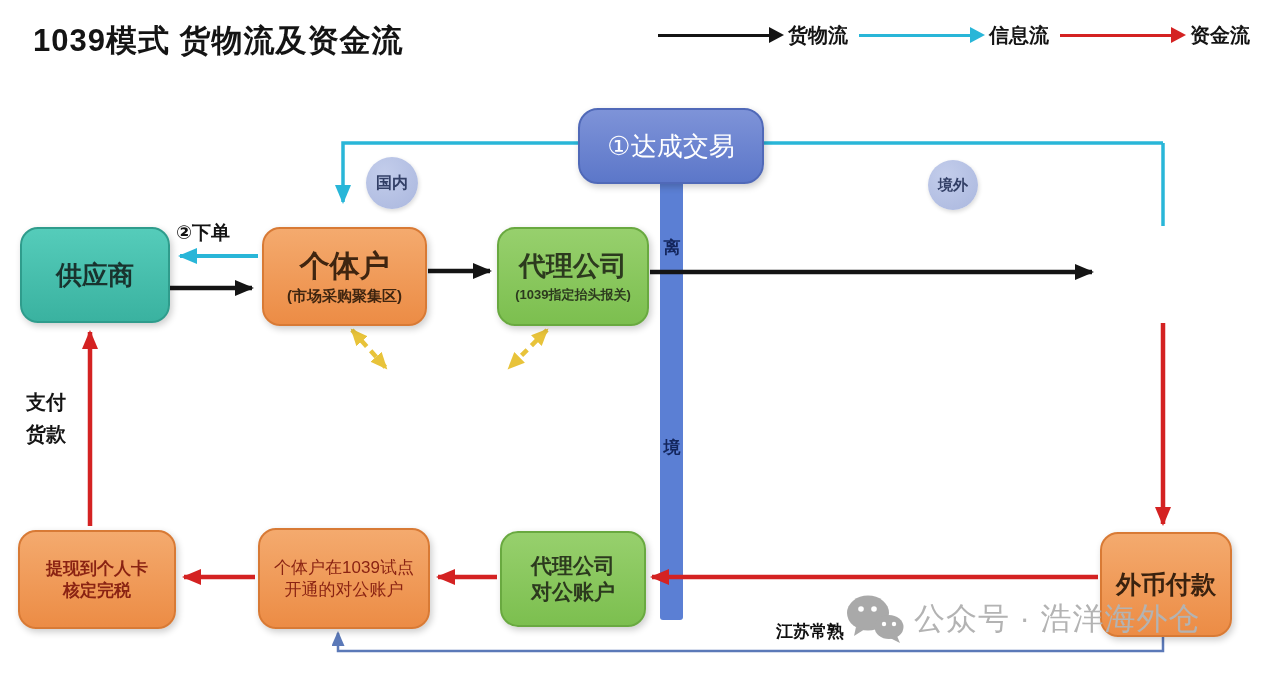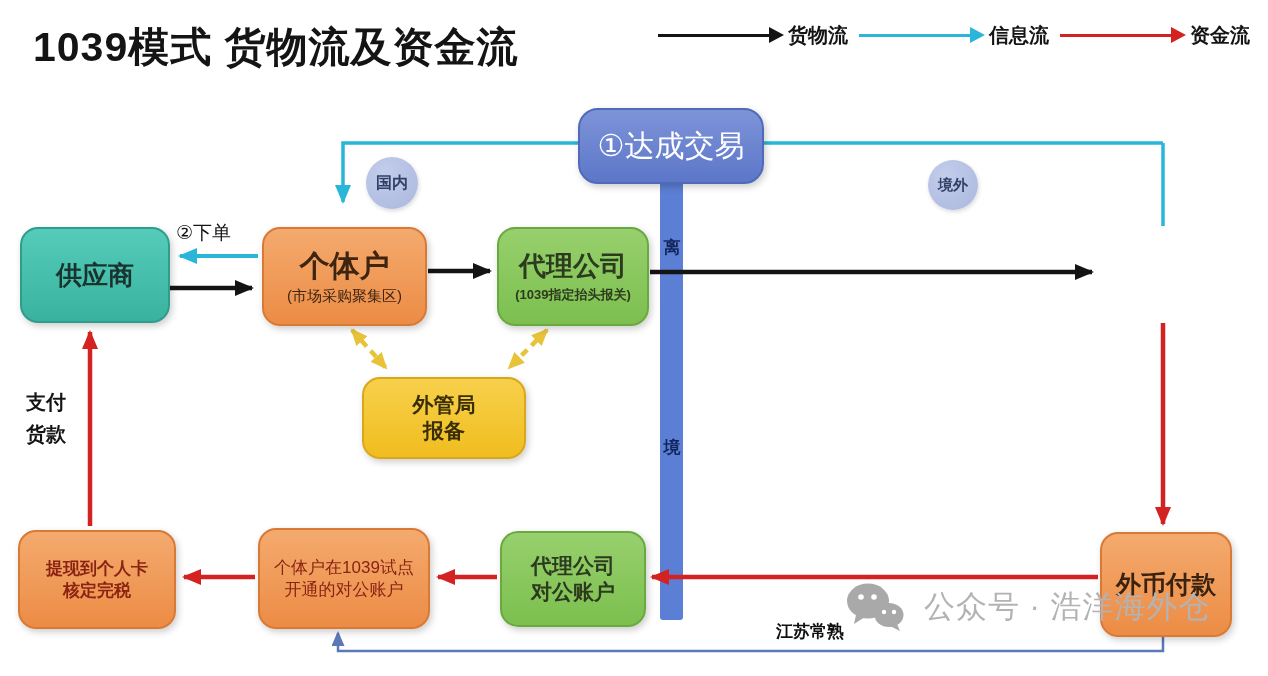--- a/index.html
+++ b/index.html
@@ -1,67 +1,67 @@
 <!DOCTYPE html>
 <html><head>
 <meta charset="utf-8">
 <style>
   html,body{margin:0;padding:0;background:#ffffff;}
   body{font-family:"Liberation Sans","DejaVu Sans",sans-serif;}
   #stage{position:relative;width:1268px;height:676px;background:#ffffff;overflow:hidden;}
   .abs{position:absolute;}
   .pre{white-space:pre-line;}
-  #title{left:33px;top:20px;font-size:41px;font-weight:900;color:#141414;letter-spacing:1px;}
+  #title{left:33px;top:20px;font-size:31px;font-weight:900;color:#141414;letter-spacing:1px;}
   
   #legend{right:14px;top:22px;display:flex;gap:7px;}
   .legend-row{display:flex;align-items:center;gap:18px;height:26px;}
   .legend-line{width:112px;height:3px;background:currentColor;position:relative;}
   .legend-line::after{content:"";position:absolute;right:-14px;top:-7px;border-left:15px solid currentColor;
       border-top:8.5px solid transparent;border-bottom:8.5px solid transparent;}
   .legend-label{font-size:20px;font-weight:700;color:#141414;width:64px;}
   .c-black{color:#141414;} .c-cyan{color:#29b6d8;} .c-red{color:#d42222;}
   
   #flow-layer{position:absolute;left:0;top:0;}
   
   .box{position:absolute;border-radius:18px;display:flex;flex-direction:column;align-items:center;
        justify-content:center;text-align:center;box-shadow:2px 3px 7px rgba(0,0,0,0.20);line-height:1.25;}
   .teal{background:linear-gradient(180deg,#55ccba,#3ab2a0);border:2px solid #2f9c8c;color:#19332e;}
   .orange{background:linear-gradient(180deg,#f4aa6e,#ec8c45);border:2px solid #d87a35;}
   .green{background:linear-gradient(180deg,#97d06d,#7cbf4f);border:2px solid #69a940;color:#2c3a1e;}
   .yellow{background:linear-gradient(180deg,#f7d04b,#f0bd1f);border:2px solid #d9a81a;color:#3a2e08;}
   .bluebox{background:linear-gradient(180deg,#7e93d8,#5c77c9);border:2px solid #5069b8;color:#ffffff;}
-  #node-deal{left:578px;top:108px;width:182px;height:72px;font-size:30px;font-weight:500;border-radius:20px;}
+  #node-deal{left:578px;top:108px;width:182px;height:72px;font-size:26px;font-weight:500;border-radius:20px;}
   #node-supplier{left:20px;top:227px;width:146px;height:92px;font-size:26px;font-weight:600;}
   #node-individual{left:262px;top:227px;width:161px;height:95px;color:#3f2510;}
   #node-individual .t{font-size:30px;font-weight:800;}
-  #node-individual .s{font-size:15px;font-weight:400;margin-top:2px;}
+  #node-individual .s{font-size:15px;font-weight:700;margin-top:2px;}
   #node-agent{left:497px;top:227px;width:148px;height:95px;}
   #node-agent .t{font-size:27px;font-weight:700;}
   #node-agent .s{font-size:13px;font-weight:700;margin-top:3px;}
   #node-buyer{left:1100px;top:227px;width:130px;height:93px;font-size:25px;font-weight:600;}
   #node-safe{left:362px;top:377px;width:160px;height:78px;font-size:21px;font-weight:800;}
   #node-withdraw{left:18px;top:530px;width:154px;height:95px;font-size:17px;font-weight:800;color:#8a2313;}
   #node-pilot{left:258px;top:528px;width:168px;height:97px;font-size:17px;font-weight:400;color:#8a2313;}
   #node-agent-acct{left:500px;top:531px;width:142px;height:92px;font-size:21px;font-weight:700;}
   #node-foreign-pay{left:1100px;top:532px;width:128px;height:101px;font-size:25px;font-weight:700;color:#3a220f;}
   
   .region{position:absolute;border-radius:50%;background:radial-gradient(circle at 35% 30%,#c3cdeb,#aab7de);
       display:flex;align-items:center;justify-content:center;font-weight:700;color:#323f66;
       box-shadow:1px 2px 4px rgba(0,0,0,0.15);}
   #region-domestic{left:366px;top:157px;width:52px;height:52px;font-size:16px;}
   #region-overseas{left:928px;top:160px;width:50px;height:50px;font-size:15px;text-align:center;}
   
   .bar-char{left:660px;width:24px;text-align:center;font-size:17px;font-weight:800;color:#13255c;}
   #bar-char-top{top:236px;} #bar-char-bottom{top:436px;}
   
-  #label-order{left:176px;top:220px;font-size:19px;font-weight:400;color:#141414;}
+  #label-order{left:176px;top:220px;font-size:19px;font-weight:700;color:#141414;}
   #label-pay{left:26px;top:386px;font-size:20px;font-weight:700;color:#141414;line-height:1.6;}
   #label-location{left:776px;top:620px;font-size:17px;font-weight:800;color:#111111;}
   
-  #watermark{left:846px;top:582px;display:flex;align-items:center;gap:20px;z-index:30;}
+  #watermark{left:846px;top:594px;display:flex;align-items:center;gap:10px;z-index:30;}
   #watermark-text{font-size:31px;color:#b3b3b3;letter-spacing:1px;font-weight:500;}
 </style>
 </head>
 <body>
 
 <div id="stage">
 
   <svg id="flow-layer" width="1268" height="676" viewBox="0 0 1268 676">
     <defs>
       <marker id="mBlack" markerUnits="userSpaceOnUse" markerWidth="20" markerHeight="16" refX="17" refY="8" orient="auto">
@@ -128,22 +128,20 @@
     <div class="t">个体户</div>
     <div class="s">(市场采购聚集区)</div>
   </div>
 
   <div id="node-agent" class="box green">
     <div class="t">代理公司</div>
     <div class="s">(1039指定抬头报关)</div>
   </div>
 
 
-  <div id="node-safe" class="box yellow pre">外管局
-报备</div>
 
   <div id="node-withdraw" class="box orange pre">提现到个人卡
 核定完税</div>
 
   <div id="node-pilot" class="box orange pre">个体户在1039试点
 开通的对公账户</div>
 
   <div id="node-agent-acct" class="box green pre">代理公司
 对公账户</div>
 

